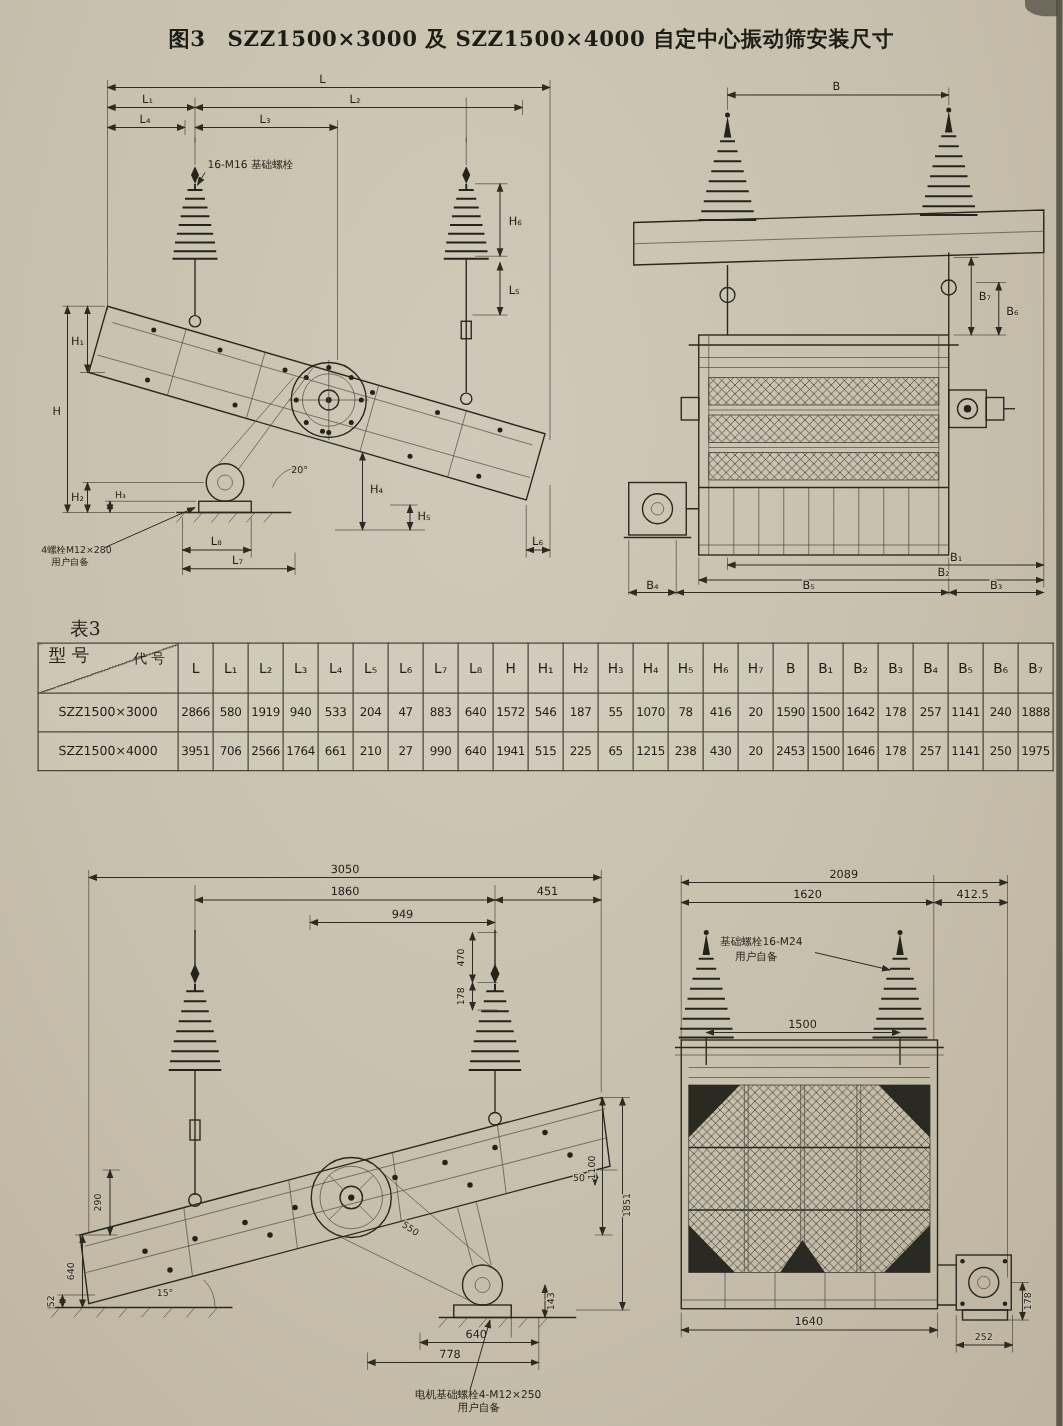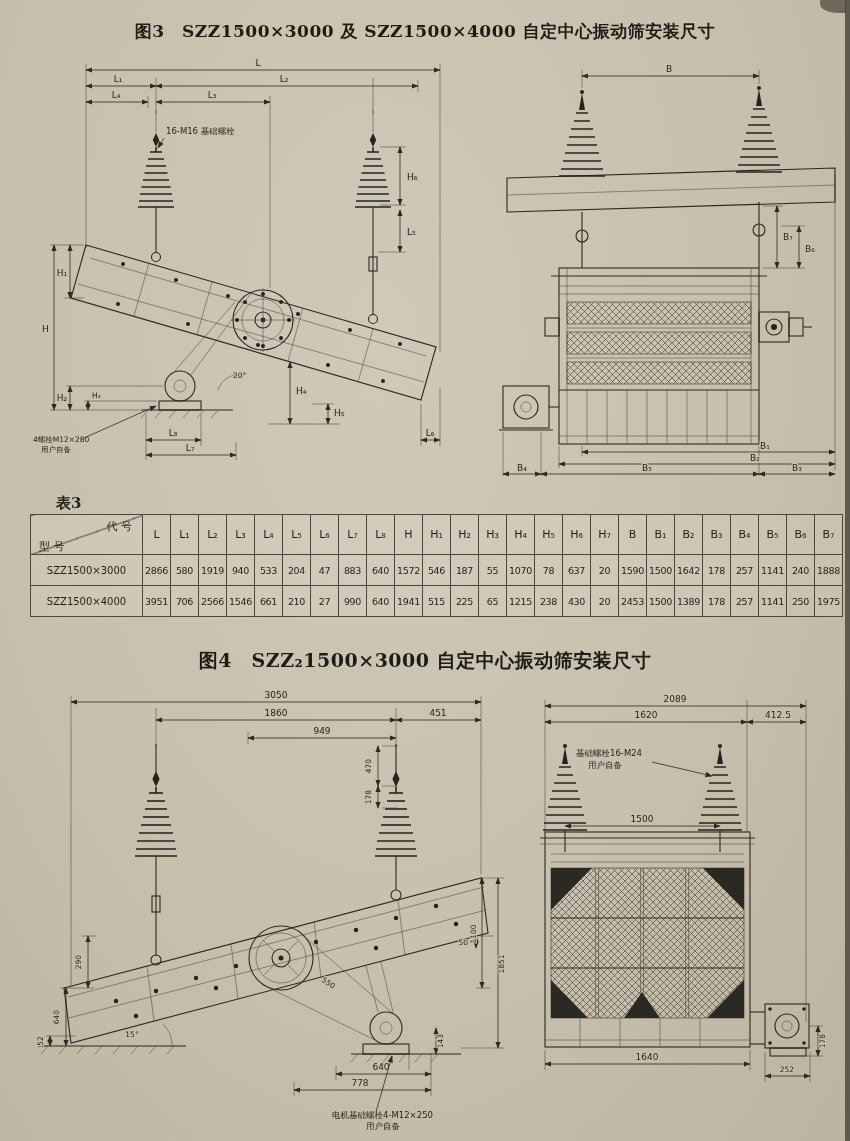--- a/index.html
+++ b/index.html
@@ -4,21 +4,21 @@
 <style>
   *{margin:0;padding:0;box-sizing:border-box}
   body{background:#8a8478}
   .page{position:relative;width:850px;height:1141px;margin:0 auto;overflow:hidden;
     background:radial-gradient(ellipse at 45% 30%, #d0c9b9 0%, #c8c0ae 55%, #bcb3a0 100%);
     font-family:"DejaVu Sans","Liberation Sans",sans-serif;color:#23221b}
   .scan-band{position:absolute;right:0;top:0;width:5px;height:100%;background:#4e4a3c;opacity:.85}
   .scan-corner{position:absolute;right:4px;top:0;width:26px;height:13px;background:#413e32;border-radius:0 0 0 70%;opacity:.65}
   .caption{position:absolute;left:0;width:100%;text-align:center;
     font-family:"DejaVu Serif","Liberation Serif",serif;font-weight:700;color:#1d1c15;letter-spacing:.5px}
-  .tbl-label{position:absolute;left:56px;top:494px;font-size:15px;font-weight:700;
+  .tbl-label{position:absolute;left:56px;top:494px;font-size:15px;font-weight:400;
     font-family:"DejaVu Serif","Liberation Serif",serif}
   svg{position:absolute}
   .ln{stroke:#29281f;stroke-width:1.1;fill:none}
   .thin{stroke:#4a483a;stroke-width:.55;fill:none}
   .dim{stroke:#2c2b22;stroke-width:.8;fill:none}
   .ldr{stroke:#2c2b22;stroke-width:.8;fill:none}
   #f3s .dim{marker-start:url(#f3s-ar);marker-end:url(#f3s-ar)}
   #f3e .dim{marker-start:url(#f3e-ar);marker-end:url(#f3e-ar)}
   #f4s .dim{marker-start:url(#f4s-ar);marker-end:url(#f4s-ar)}
   #f4e .dim{marker-start:url(#f4e-ar);marker-end:url(#f4e-ar)}
@@ -32,21 +32,21 @@
   .nsm{font-size:7.5px}
   .meshr{fill:url(#xh3);stroke:#3a3930;stroke-width:.6}
   .meshr4{fill:url(#xh4);stroke:#3a3930;stroke-width:.6}
   .t3{position:absolute;left:30px;top:514px;width:813px;table-layout:fixed;border-collapse:collapse;background:rgba(255,252,242,.10)}
   .t3 th,.t3 td{border:1px solid #4a473c;text-align:center;vertical-align:middle;font-weight:400;color:#201f17;overflow:hidden;padding:0}
   .t3 thead th{height:40px;font-size:11px}
   .t3 tbody td{height:31px;font-size:9.5px;letter-spacing:-.3px}
   .t3 .corner{width:112px;position:relative;
     background:linear-gradient(to bottom right,transparent calc(50% - .5px),#4a473c calc(50% - .5px),#4a473c calc(50% + .5px),transparent calc(50% + .5px))}
   .t3 .corner .c-top{position:absolute;top:4px;right:10px;font-size:11px}
-  .t3 .corner .c-bot{position:absolute;bottom:0;left:8px;font-size:11px}
+  .t3 .corner .c-bot{position:absolute;bottom:20px;left:8px;font-size:14px}
   .t3 td.model{font-size:10px;letter-spacing:0}
 </style>
 </head>
 <body>
 
 <div class="page">
   <div class="scan-band"></div>
   <div class="scan-corner"></div>
 
   <div class="caption" style="top:20px;font-size:17px">图3　SZZ1500×3000 及 SZZ1500×4000 自定中心振动筛安装尺寸</div>
@@ -376,63 +376,62 @@
           <td>204</td>
           <td>47</td>
           <td>883</td>
           <td>640</td>
           <td>1572</td>
           <td>546</td>
           <td>187</td>
           <td>55</td>
           <td>1070</td>
           <td>78</td>
-          <td>637</td>
+          <td>416</td>
           <td>20</td>
           <td>1590</td>
           <td>1500</td>
           <td>1642</td>
           <td>178</td>
           <td>257</td>
           <td>1141</td>
           <td>240</td>
           <td>1888</td>
         </tr>
         <tr>
           <td class="model">SZZ1500×4000</td>
           <td>3951</td>
           <td>706</td>
           <td>2566</td>
-          <td>1546</td>
+          <td>1764</td>
           <td>661</td>
           <td>210</td>
           <td>27</td>
           <td>990</td>
           <td>640</td>
           <td>1941</td>
           <td>515</td>
           <td>225</td>
           <td>65</td>
           <td>1215</td>
           <td>238</td>
           <td>430</td>
           <td>20</td>
           <td>2453</td>
           <td>1500</td>
-          <td>1389</td>
+          <td>1646</td>
           <td>178</td>
           <td>257</td>
           <td>1141</td>
           <td>250</td>
           <td>1975</td>
         </tr>
       </tbody>
   </table>
 
-  <div class="caption" style="top:648px;font-size:19px">图4　SZZ₂1500×3000 自定中心振动筛安装尺寸</div>
 
   <svg id="f4s" style="left:36px;top:686px" width="472" height="452" viewBox="0 0 472 452">
     <defs>
       <marker id="f4s-ar" viewBox="0 0 10 10" refX="9" refY="5" markerWidth="9" markerHeight="9" orient="auto-start-reverse">
         <path d="M0,1.2 L10,5 L0,8.8 z" fill="#2c2b22"></path>
       </marker>
       <g id="sprC" stroke="#24231c" stroke-width="1.6" fill="none">
         <path d="M0,-18 L3.6,-10 L0,-2 L-3.6,-10 Z" fill="#24231c" stroke="none"></path>
         <line x1="0" y1="-2" x2="0" y2="4"></line>
         <line x1="-7" y1="4" x2="7" y2="4"></line>

